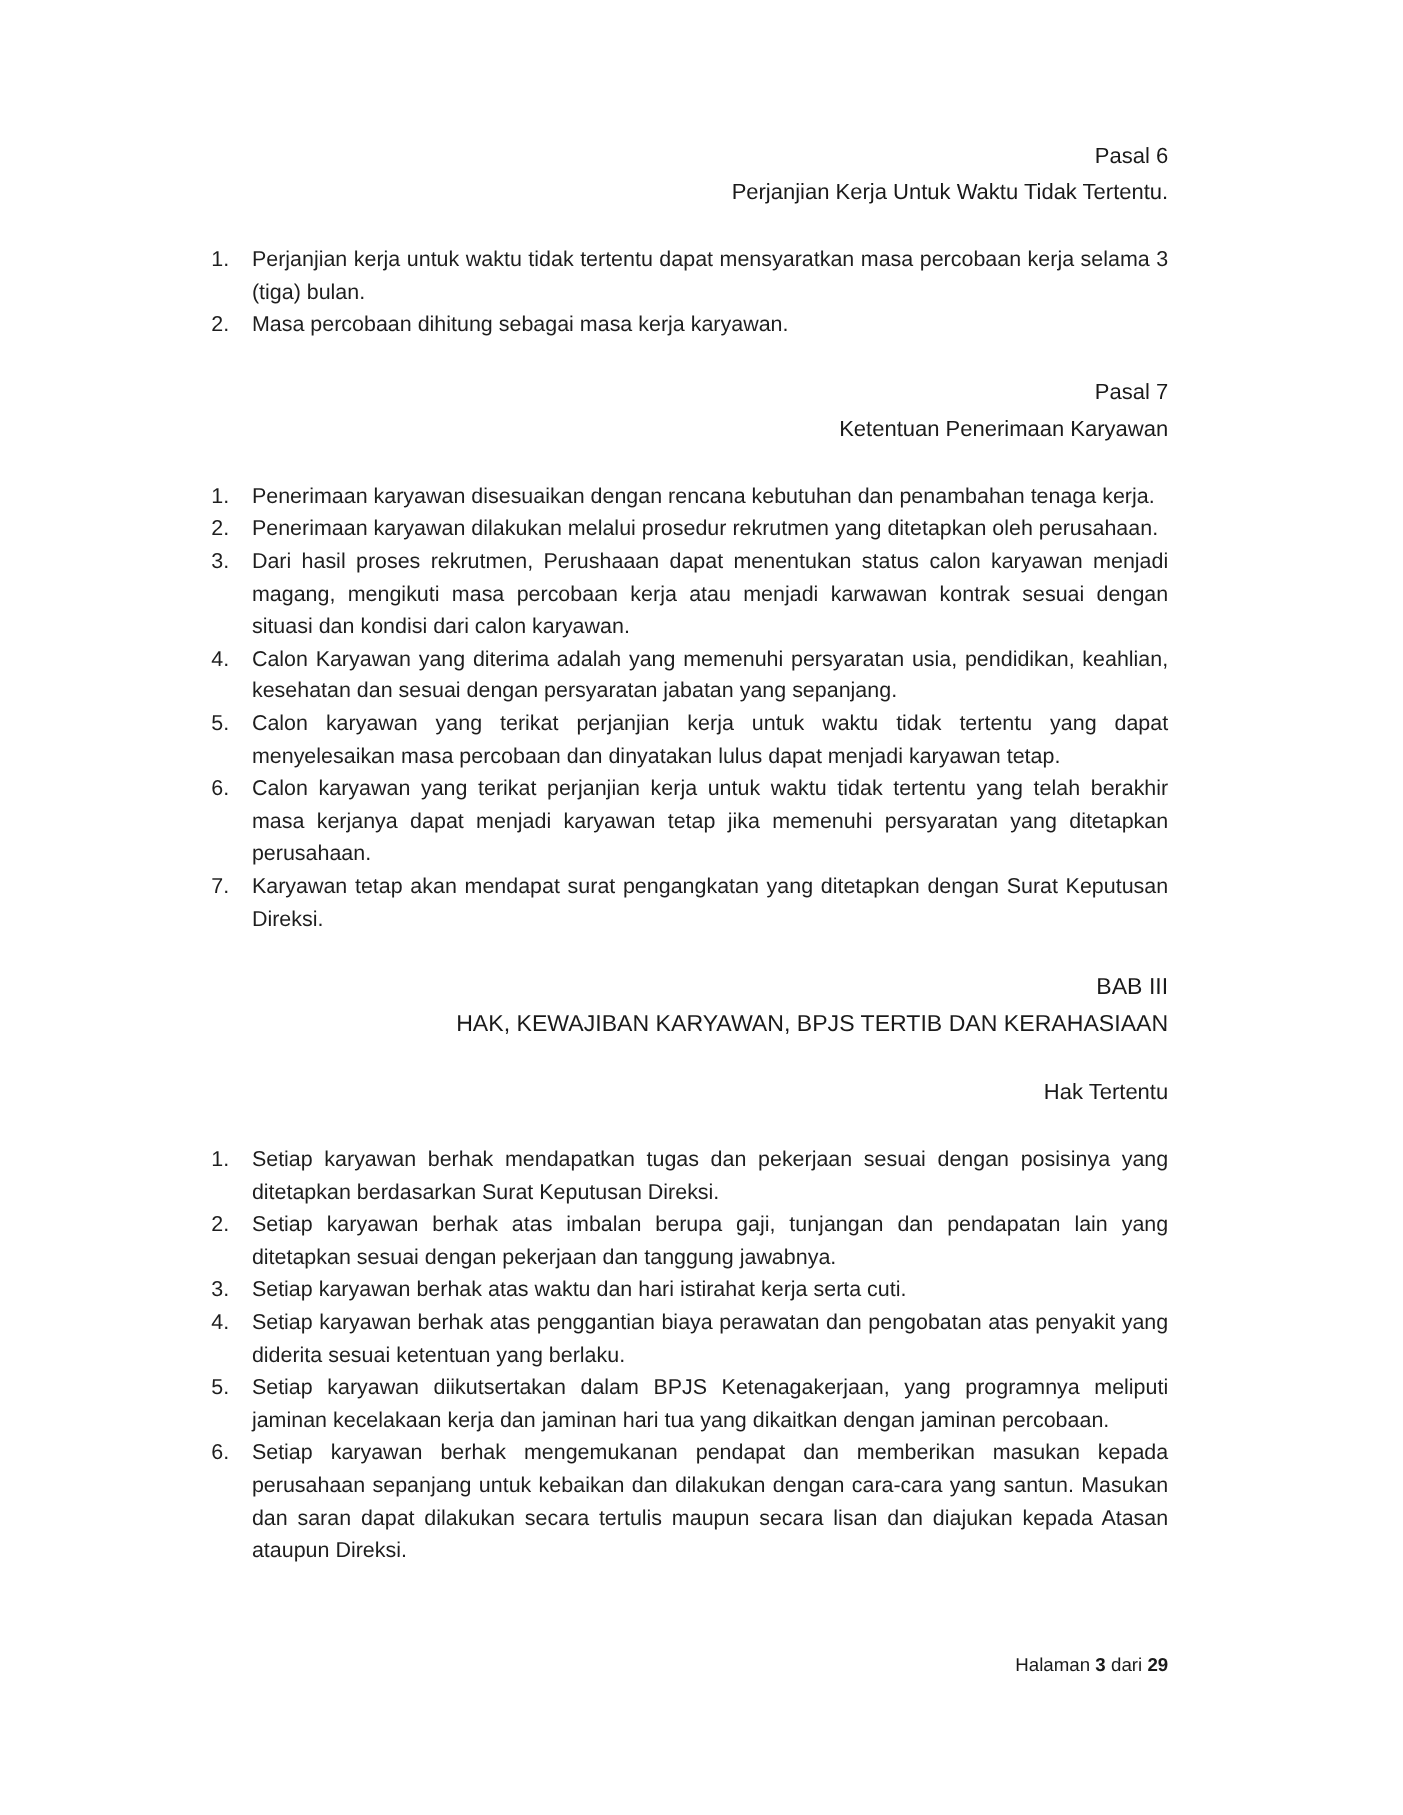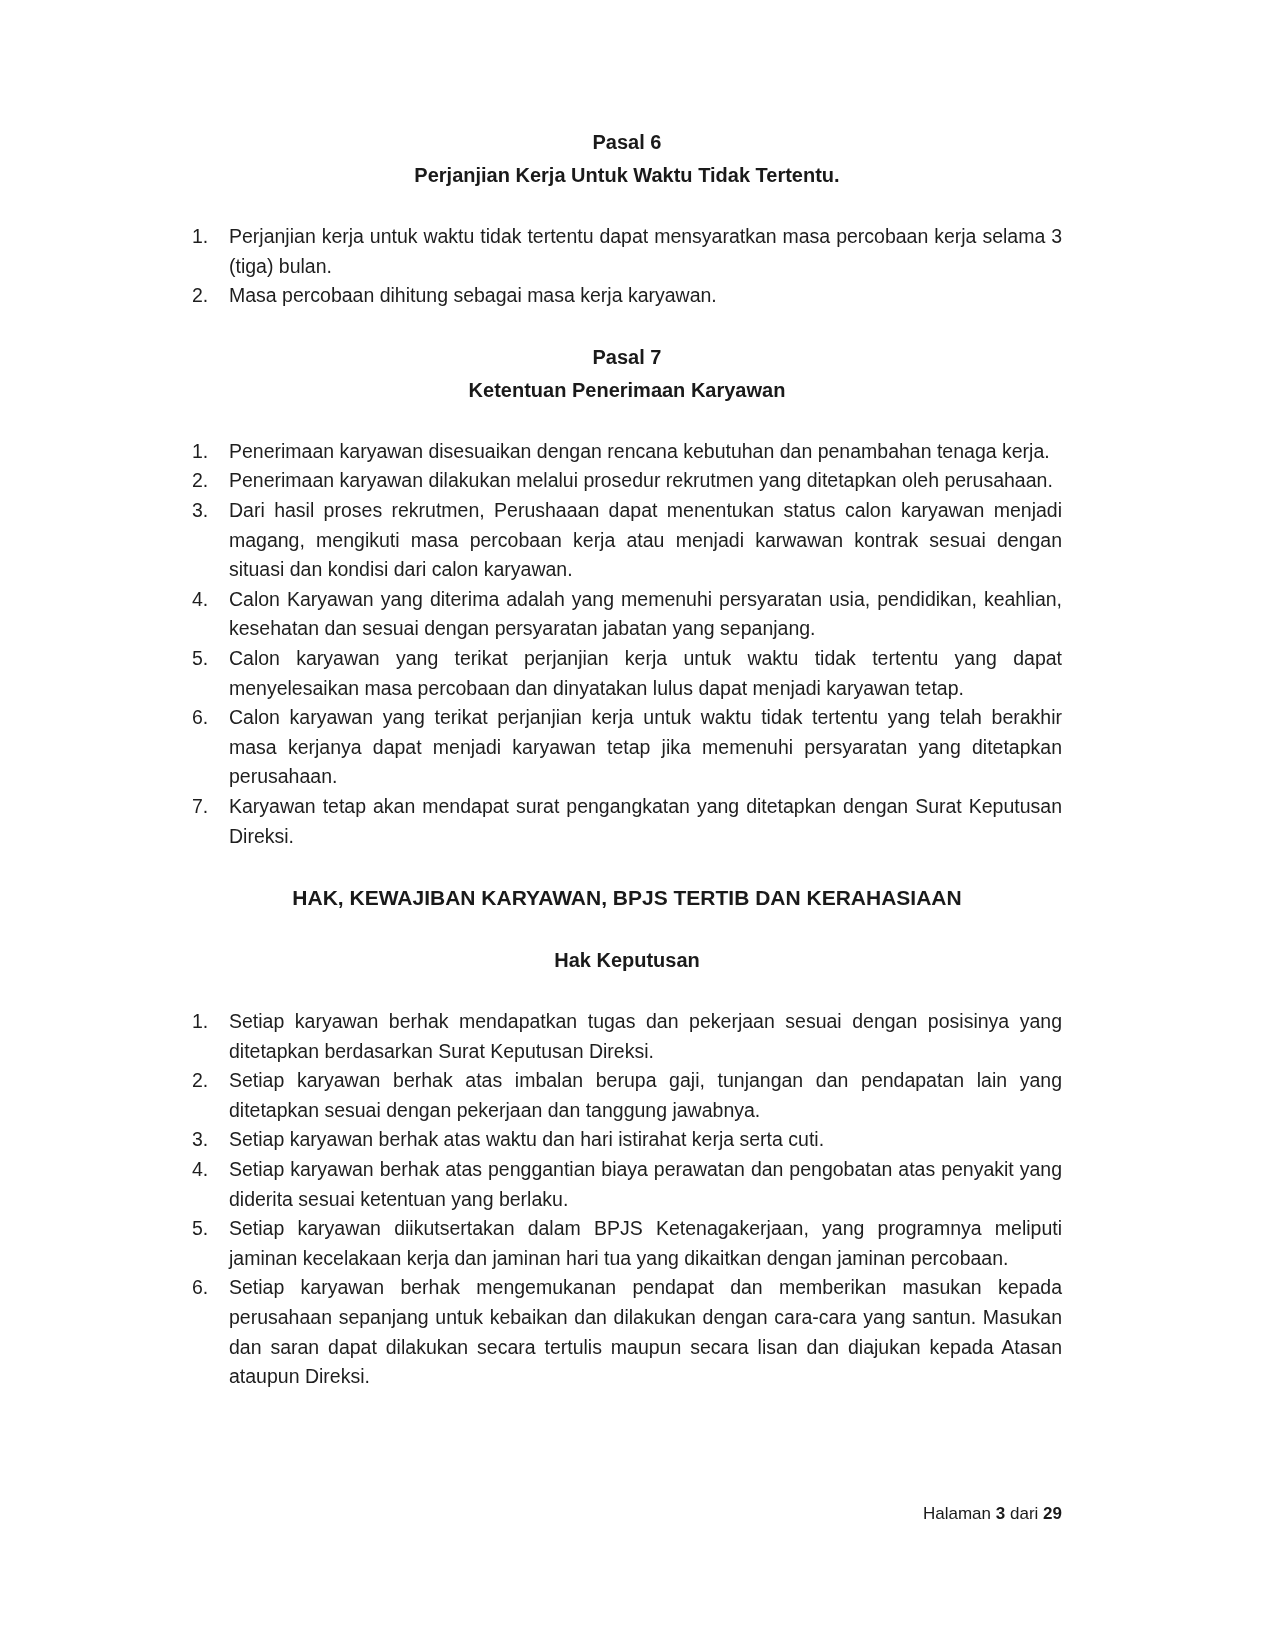--- a/index.html
+++ b/index.html
@@ -12,22 +12,22 @@
     background: #ffffff;
     color: #1e1e1e;
     font-family: "Liberation Sans", sans-serif;
     padding: 126px 213px 0 192px;
     overflow: hidden;
   }
   .hgroup { margin: 30px 0; }
   .hgroup.first { margin-top: 0; }
   .h {
     margin: 0;
-    text-align: center;
-    font-weight: 700;
+    text-align: right;
+    font-weight: 400;
     font-size: 20px;
     line-height: 33px;
     color: #1a1a1a;
   }
   .h.bab { font-size: 21px; }
   .list {
     list-style: none;
     margin: 30px 0;
     padding: 0;
     counter-reset: li;
@@ -102,27 +102,28 @@
         </li>
       <li class="item">
           <span class="num"></span>
           <span class="txt">Karyawan tetap akan mendapat surat pengangkatan yang ditetapkan dengan Surat Keputusan Direksi.</span>
         </li>
     </ol>
   </section>
 
   <section>
     <div class="hgroup">
+      <h2 class="h bab">BAB III</h2>
       <h2 class="h bab">HAK, KEWAJIBAN KARYAWAN, BPJS TERTIB DAN KERAHASIAAN</h2>
     </div>
   </section>
 
   <section>
     <div class="hgroup">
-      <h2 class="h">Hak Keputusan</h2>
+      <h2 class="h">Hak Tertentu</h2>
     </div>
     <ol class="list">
       <li class="item">
           <span class="num"></span>
           <span class="txt">Setiap karyawan berhak mendapatkan tugas dan pekerjaan sesuai dengan posisinya yang ditetapkan berdasarkan Surat Keputusan Direksi.</span>
         </li>
       <li class="item">
           <span class="num"></span>
           <span class="txt">Setiap karyawan berhak atas imbalan berupa gaji, tunjangan dan pendapatan lain yang ditetapkan sesuai dengan pekerjaan dan tanggung jawabnya.</span>
         </li>

